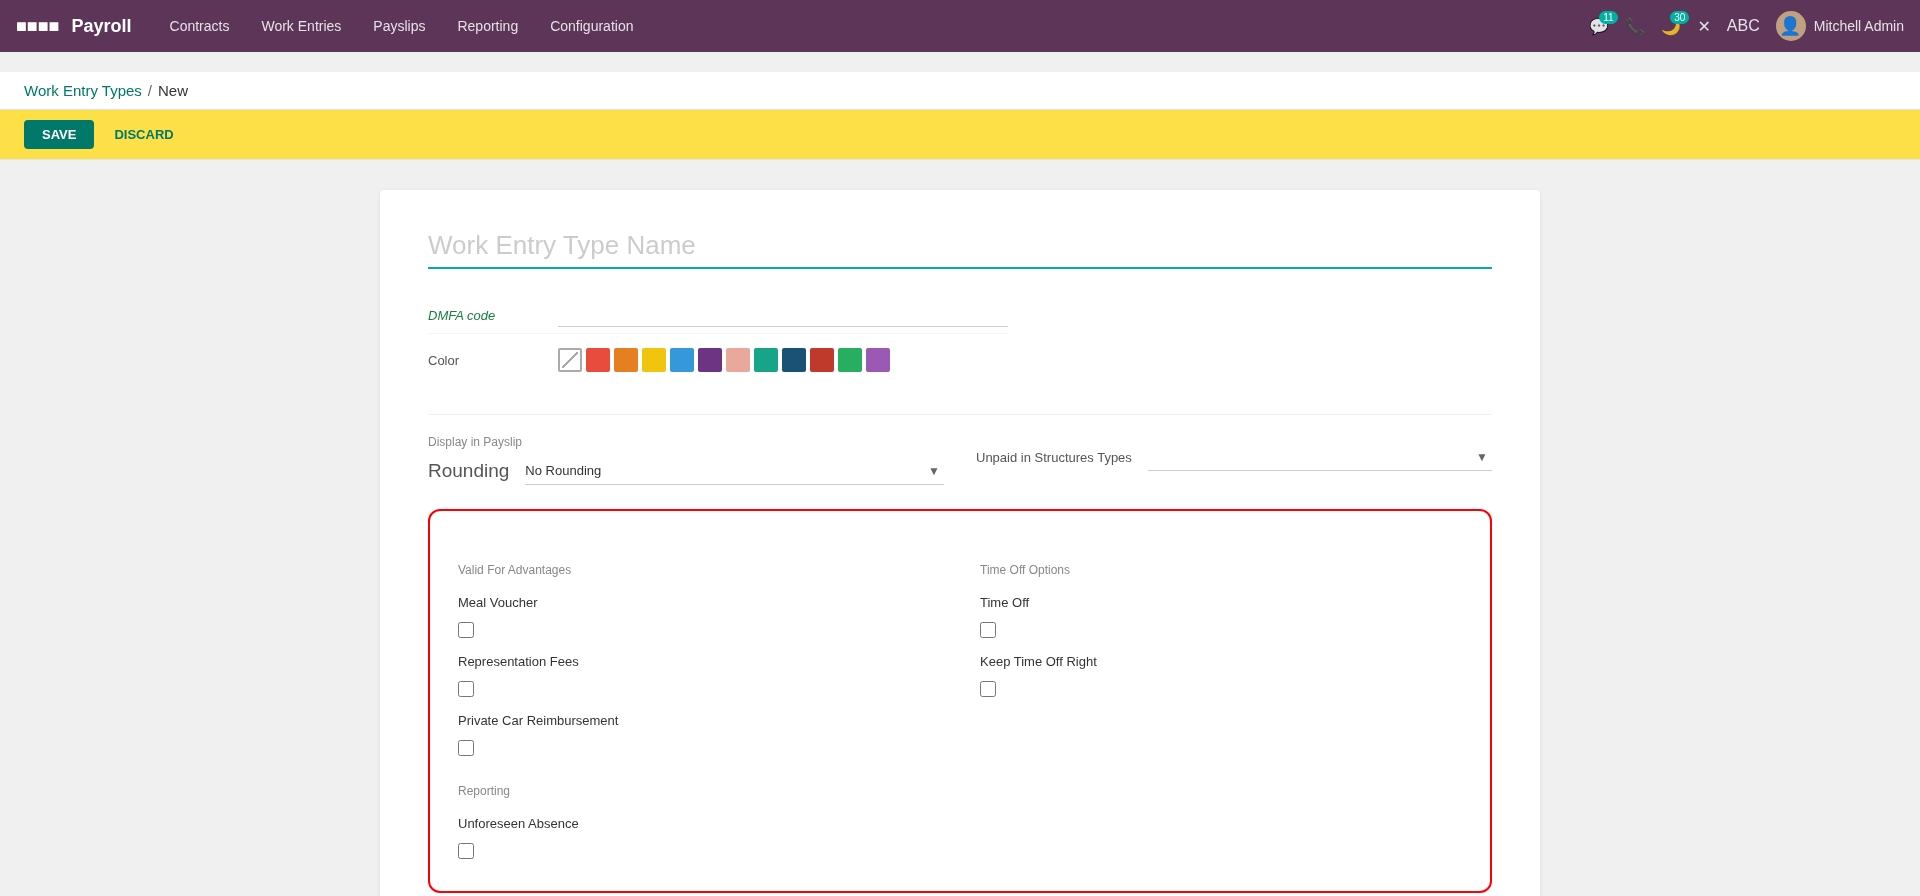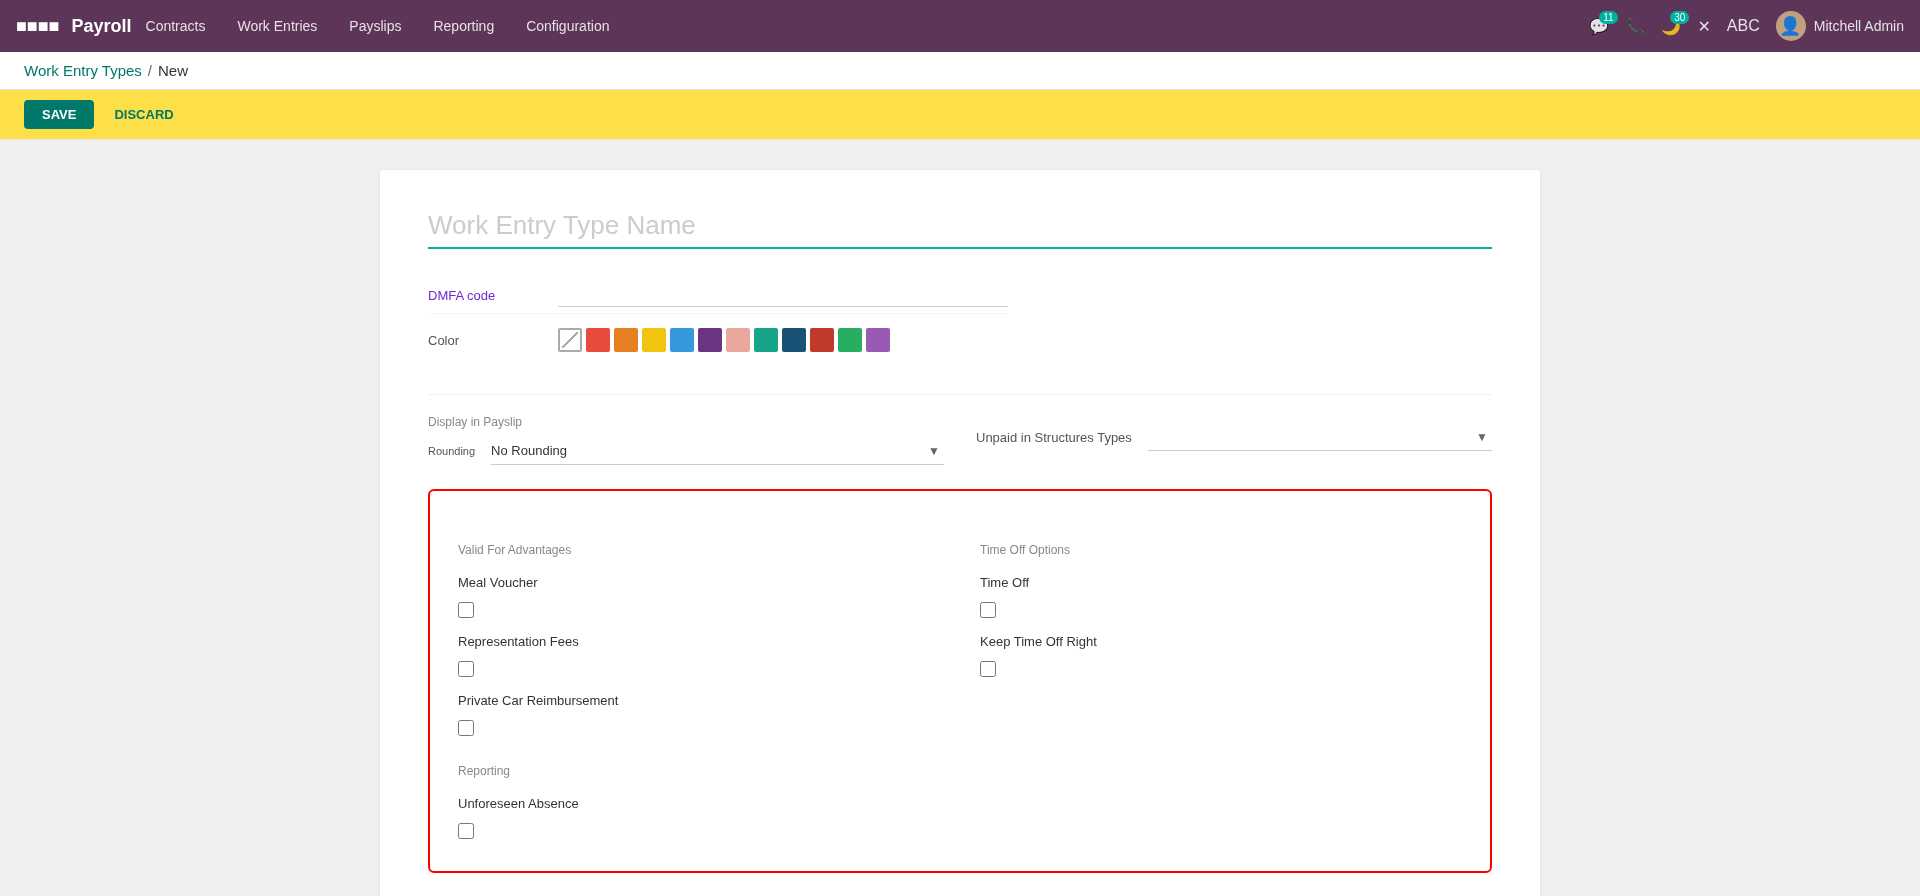--- a/index.html
+++ b/index.html
@@ -15,20 +15,21 @@
       color: white;
     }
     .topnav-apps-icon {
       margin-right: 12px;
       cursor: pointer;
       font-size: 18px;
     }
     .topnav-brand {
       font-size: 18px;
       font-weight: bold;
+      margin-right: 24px;
       color: white;
     }
     .topnav-menu {
       display: flex;
       gap: 4px;
       flex: 1;
     }
     .topnav-menu-item {
       color: rgba(255,255,255,0.85);
       padding: 6px 14px;
@@ -80,20 +81,21 @@
     }
 
     
     .breadcrumb-bar {
       background: white;
       padding: 10px 24px;
       border-bottom: 1px solid #e0e0e0;
       display: flex;
       align-items: flex-start;
       gap: 6px;
+      margin-top: 20px;
     }
     .breadcrumb-link {
       color: #00786a;
       font-size: 15px;
       font-weight: 500;
       cursor: pointer;
       text-decoration: none;
     }
     .breadcrumb-sep { color: #666; font-size: 15px; }
     .breadcrumb-current { color: #333; font-size: 15px; font-weight: 500; }
@@ -232,21 +234,21 @@
     .field-group { }
     .field-group-label {
       font-size: 12px;
       color: #888;
       margin-bottom: 8px;
     }
 
     
     .highlighted-section {
       border: 2px solid red;
-      border-radius: 6px;
+      border-radius: 12px;
       padding: 24px 28px;
       margin-top: 24px;
     }
 
     
     .checkbox-row {
       display: flex;
       align-items: flex-start;
       gap: 12px;
       padding: 8px 0;
@@ -322,21 +324,21 @@
   <div class="form-card">
 
     
     <input type="text" class="name-input" placeholder="Work Entry Type Name" style="">
 
     
     <div style="max-width:580px;">
 
 
       <div style="display:flex; align-items:center; gap:20px; padding:6px 0; border-bottom:1px solid #f5f5f5;">
-        <span style="width:110px; color:#6d28d9; font-size:13px;">DMFA code</span>
+        <span style="width:110px; color:#15803d; font-size:13px;font-style:italic;">DMFA code</span>
         <input type="text" style="flex: 1 1 0%; border-top: none; border-right: none; border-left: none; border-image: initial; border-bottom: 1px solid rgb(204, 204, 204); font-size: 13px; outline: none; padding: 4px 0px; background: transparent;">
       </div>
 
       <div style="display:flex; align-items:center; gap:20px; padding:8px 0;">
         <span style="width:110px; color:#555; font-size:13px;">Color</span>
         <div class="color-swatches">
           <div class="color-swatch-none selected"></div>
           <div class="color-swatch" style="background:#e74c3c;"></div>
           <div class="color-swatch" style="background:#e67e22;"></div>
           <div class="color-swatch" style="background:#f1c40f;"></div>
@@ -350,21 +352,21 @@
           <div class="color-swatch" style="background:#9b59b6;"></div>
         </div>
       </div>
     </div>
 
     
     <div class="top-fields-row" style="margin-top:28px;">
       <div class="field-group">
         <div class="field-group-label">Display in Payslip</div>
         <div style="display:flex; align-items:center; gap:16px; margin-top:8px;">
-          <span style="color:#555; font-size:11px; font-weight:500;">Rounding</span>
+          <span style="color:#555; font-size:19px; font-weight:500;">Rounding</span>
           <div class="select-wrapper" style="flex:1;">
             <select class="select-field">
               <option>No Rounding</option>
               <option>Half Day</option>
               <option>Day</option>
             </select>
             <span class="select-arrow">▼</span>
           </div>
         </div>
       </div>

